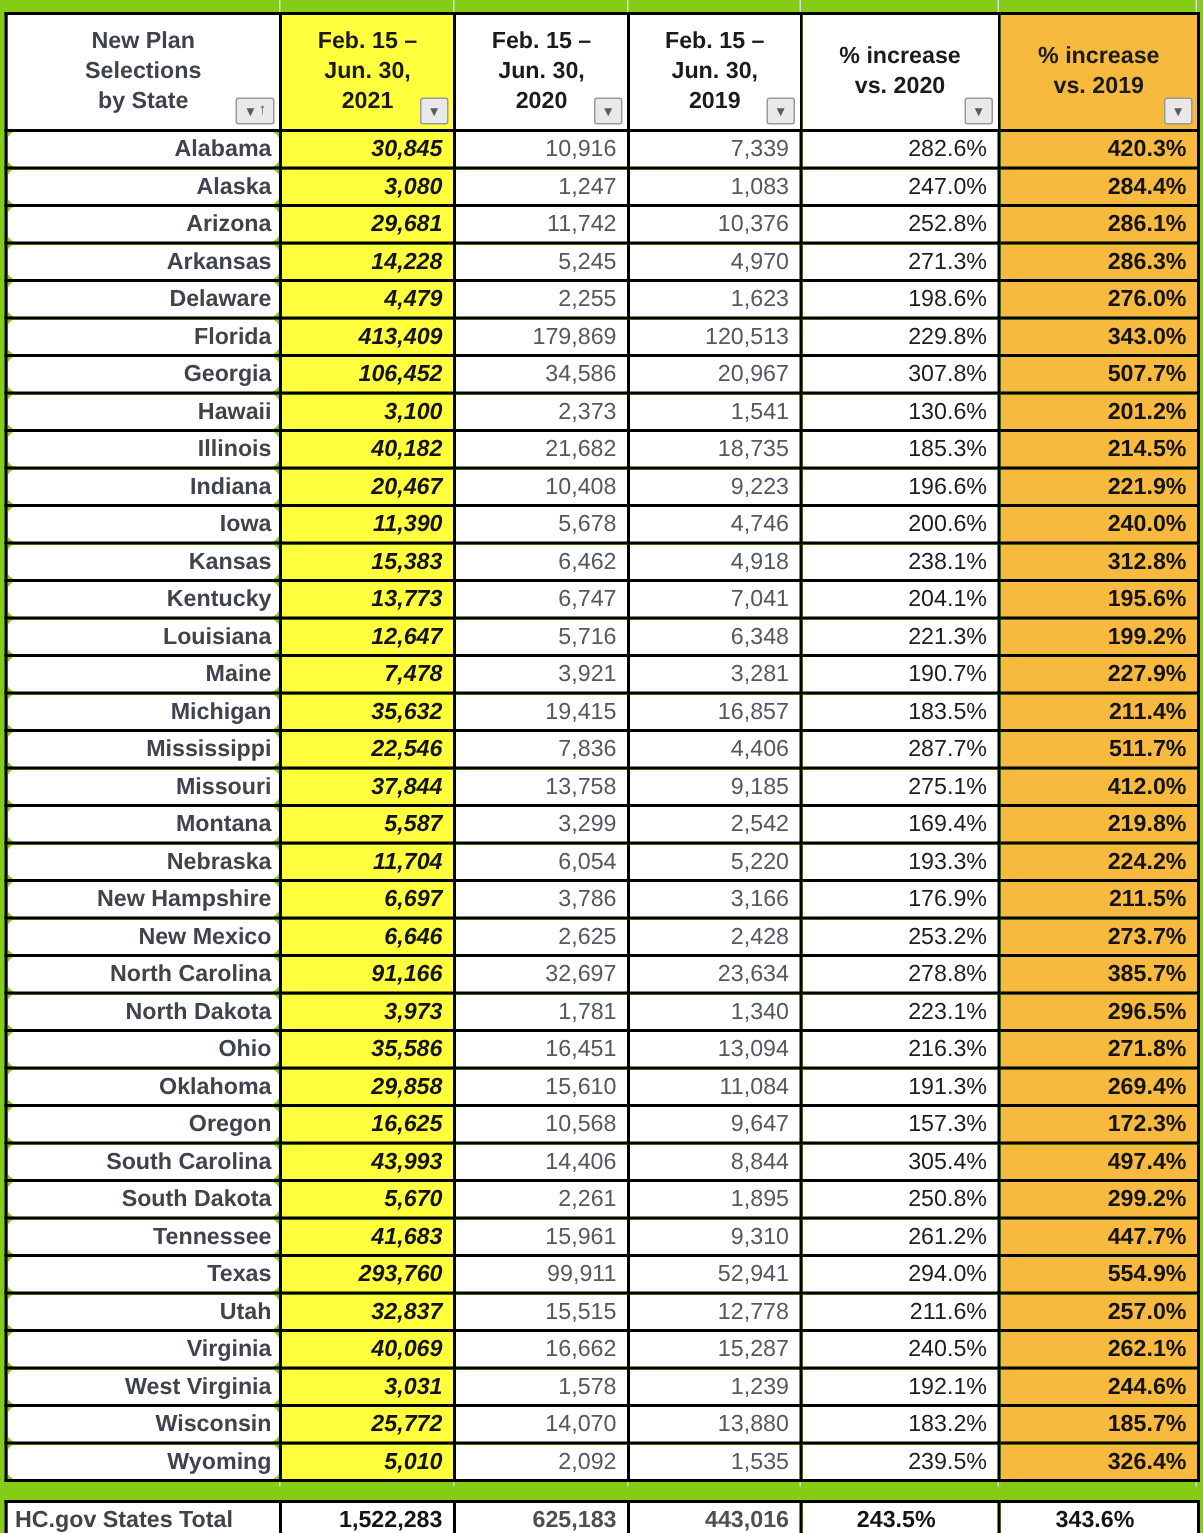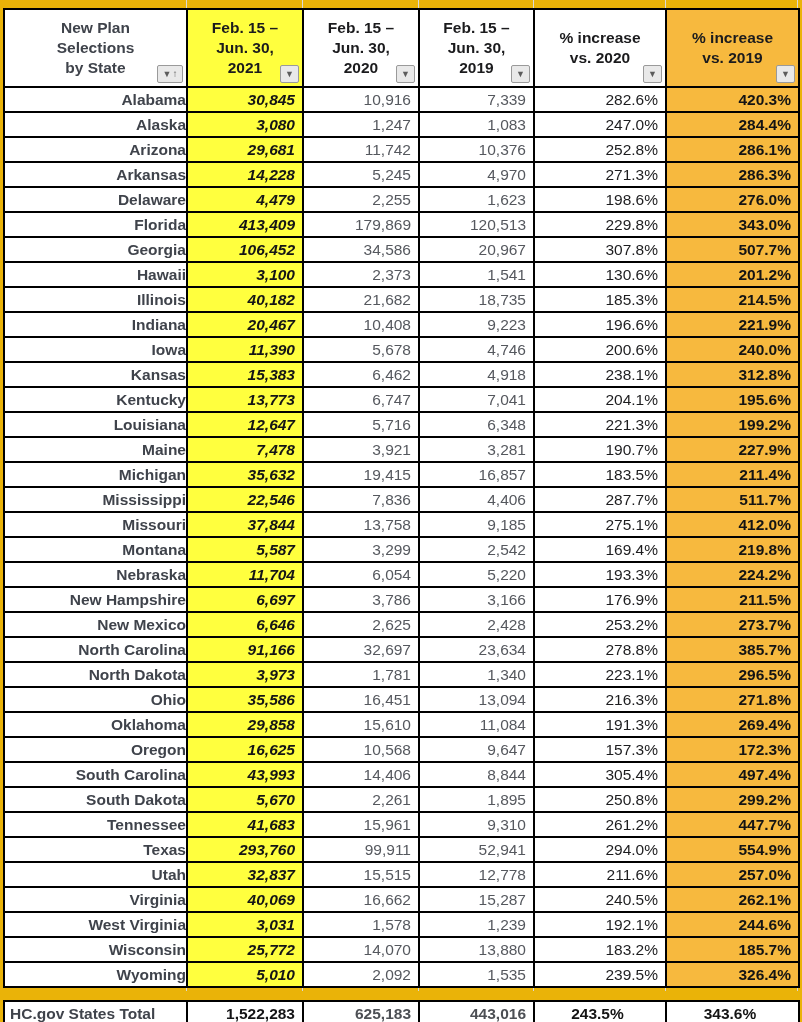--- a/index.html
+++ b/index.html
@@ -1,19 +1,19 @@
 <!DOCTYPE html>
 <html><head>
 <meta charset="utf-8">
 <style>
   html,body { margin:0; padding:0; background:#ffffff; }
   .sheet {
     position:relative;
     width:802px; height:1022px;
-    background:#eab308;
+    background:#84cc16;
     font-family:"Liberation Sans", sans-serif;
     overflow:hidden;
   }
   .tablewrap { position:absolute; left:3px; top:8px; width:795px; }
 
   table { border-collapse:collapse; table-layout:fixed; width:795px; }
   td, th { border:2px solid #000; box-sizing:border-box; overflow:hidden; }
 
   
   col.c0 { width:183px; }
@@ -40,21 +40,21 @@
   th.orange, td.orange { background:#f7b93e; }
 
   tbody td, .totaltable td {
     height:25px;
     font-size:15.5px;
     text-align:right;
     padding:0 7px 0 2px;
     white-space:nowrap;
     background:#ffffff;
   }
-  td.cell-state   { font-weight:bold; color:#3f434b; padding-right:0; }
+  td.cell-state   { font-weight:bold; color:#3f434b; padding-right:5px;border-radius:9px; }
   td.cell-y21     { font-weight:bold; color:#141416;font-style:italic; }
   td.cell-y20,
   td.cell-y19     { font-weight:normal; color:#55585e; }
   td.cell-i20     { font-weight:normal; color:#1d1d1f;margin-left:46px; }
   td.cell-i19     { font-weight:bold; color:#141414;text-align:right; }
 
   .totaltable { margin-top:12px; }
   .totaltable td { height:26px; font-weight:bold; }
   td.total-label  { text-align:left; color:#3f434b; padding-left:5px; }
   td.total-y21    { color:#141416; }

